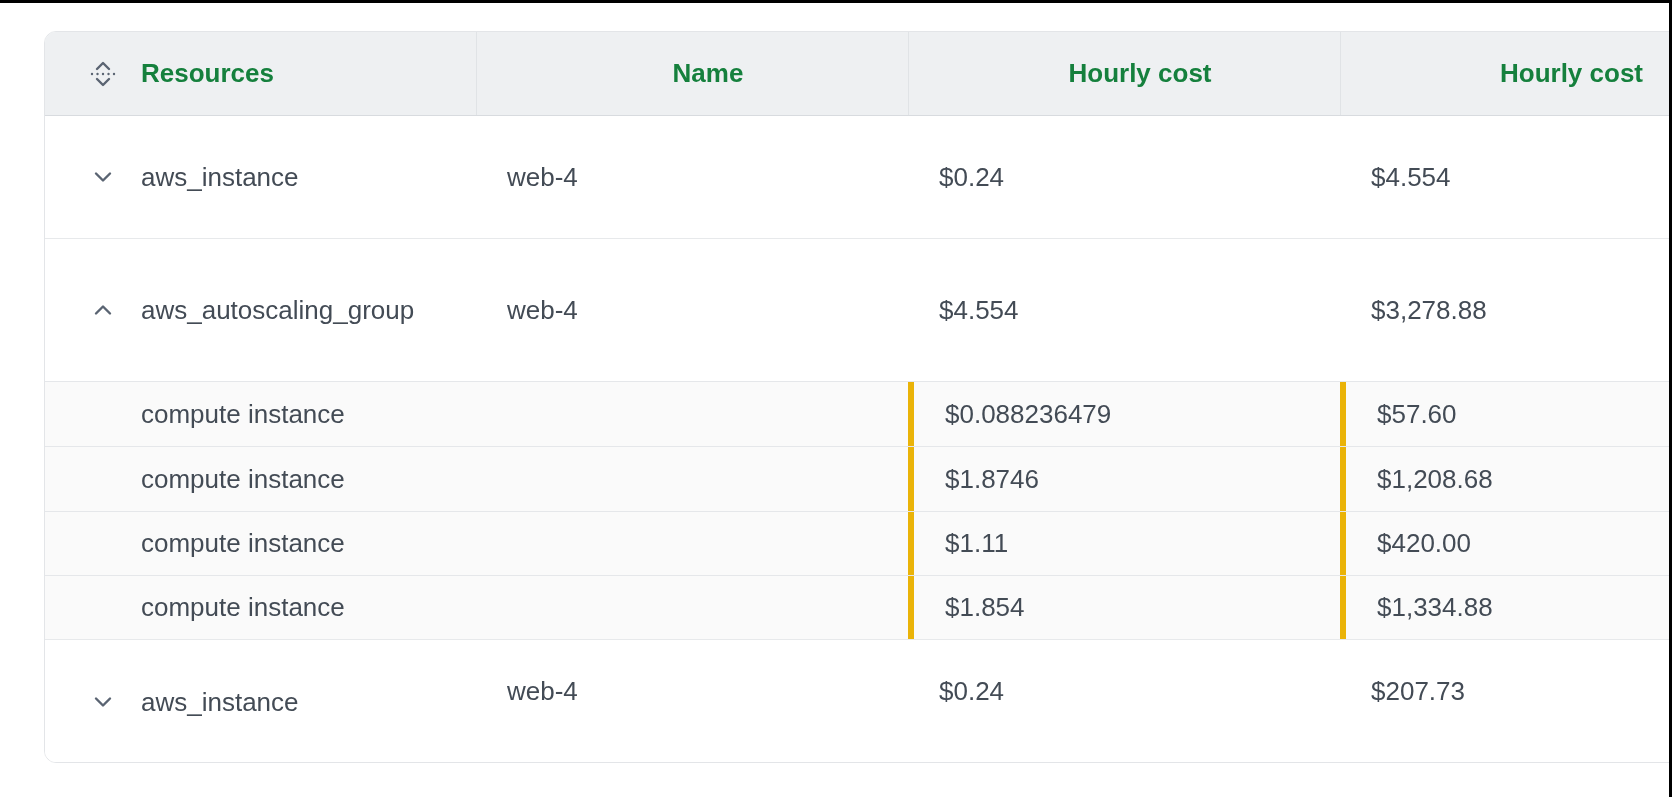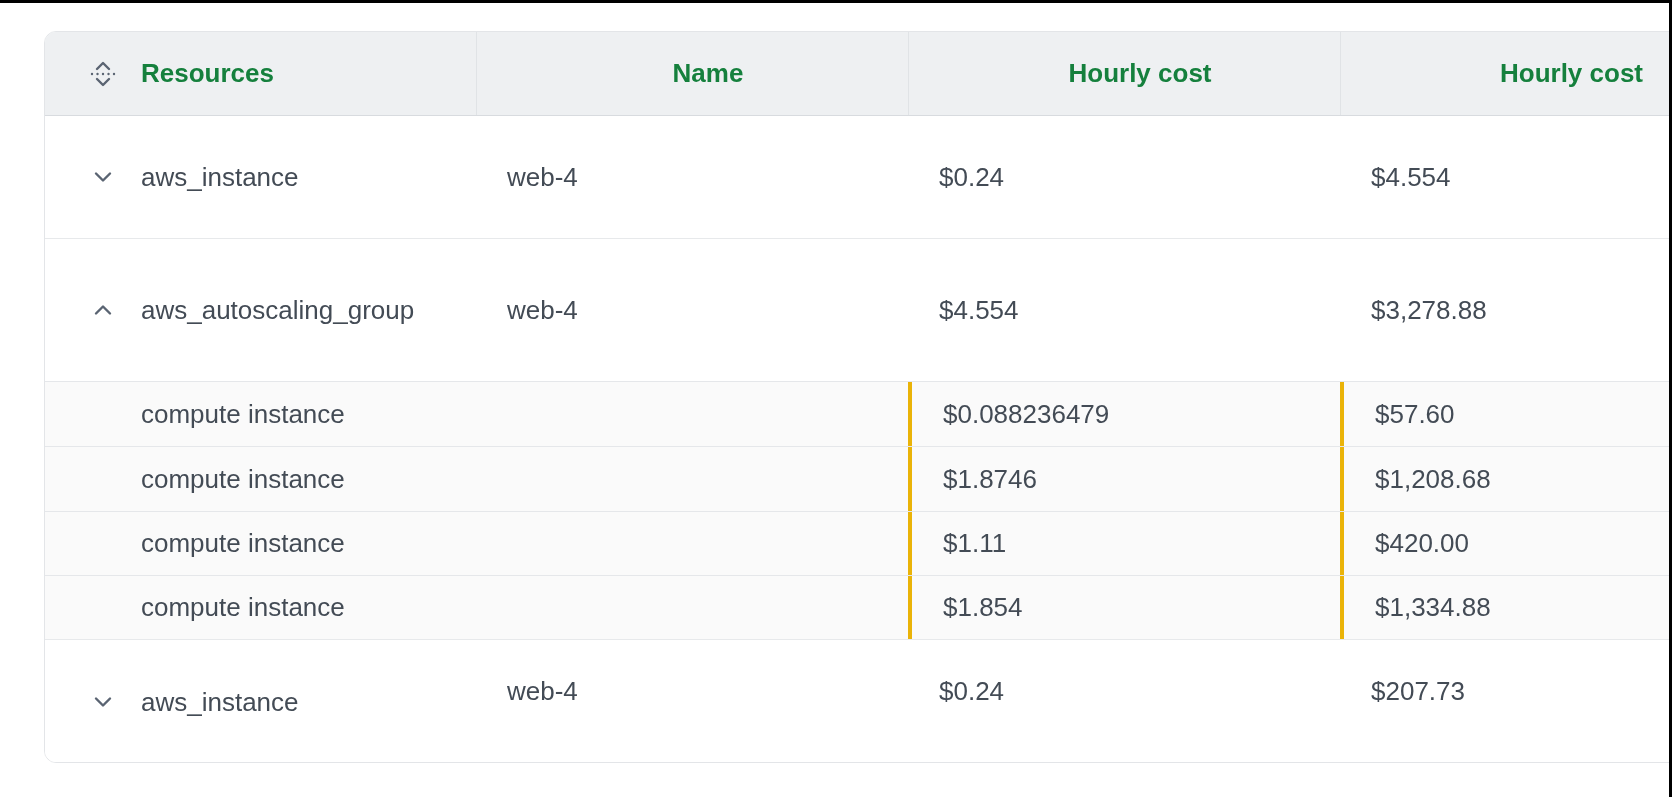--- a/index.html
+++ b/index.html
@@ -30,21 +30,21 @@
   .row-parent.h123 { height:123px; }
   .row-parent.h143 { height:143px; }
   .row-parent.h125 { height:125px; }
   .row-parent { border-top:1px solid #e7e9eb; }
   .row-first { border-top:1px solid #d8dbdf; }
 
   .row-sub { background:#fafafa; border-top:1px solid #e5e7ea; }
   .row-sub.h65 { height:65px; }
   .row-sub.h64 { height:64px; }
   .row-sub .cell-span2 { grid-column:1 / 3; padding-left:96px; }
-  .row-sub .cell-bordered { border-left:4px solid #eab308; }
+  .row-sub .cell-bordered { border-left:6px solid #eab308; }
 
   .cell-resource { padding-left:41px; }
   .toggle-btn { width:34px; height:34px; display:flex; align-items:center; justify-content:center;
     margin-right:21px; cursor:pointer; flex:0 0 auto; }
   .resource-label { color:#434b55; }
 
   .drag-btn { width:34px; height:34px; display:flex; align-items:center; justify-content:center; cursor:grab; flex:0 0 auto; }
 
   .shift-up { transform:translateY(-11px); }
 

